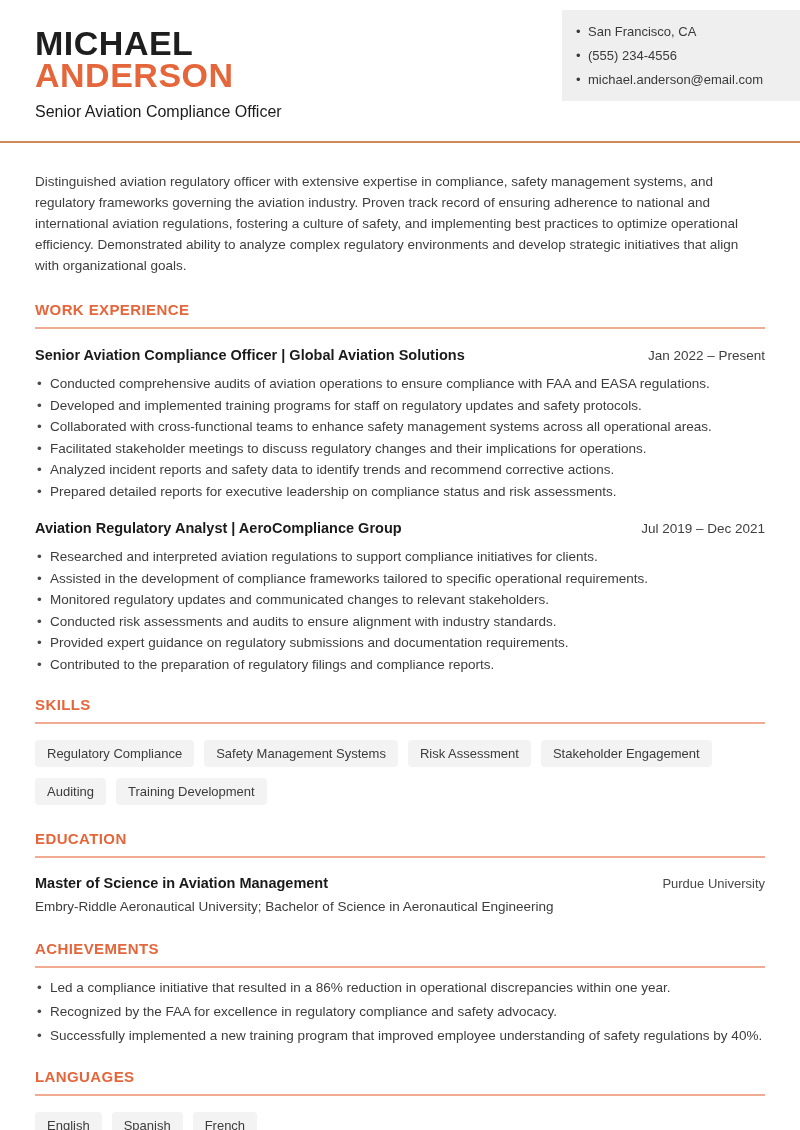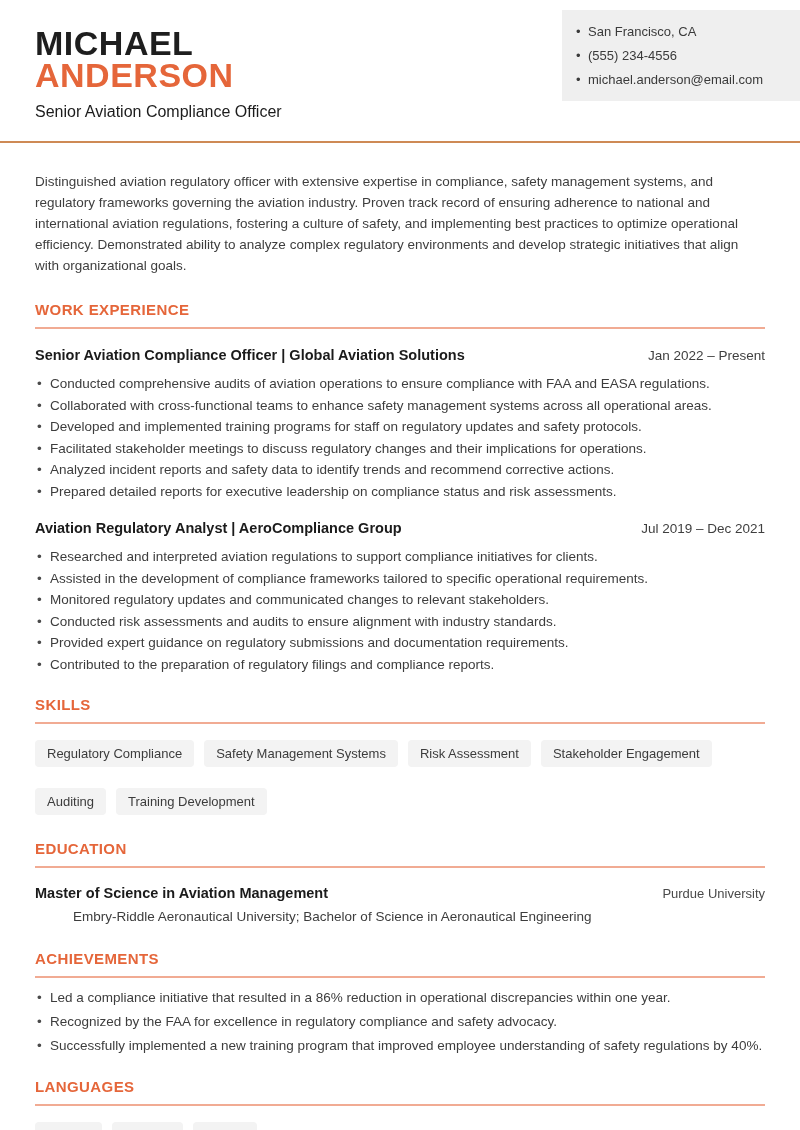--- a/index.html
+++ b/index.html
@@ -111,21 +111,21 @@
     left: 2px;
     top: 0;
     color: #4a4a4a;
   }
   .achievement-list .bullet-item { margin-bottom: 10.5px; }
   
   .tag-row {
     margin-top: 16px;
     display: flex;
     flex-wrap: wrap;
-    gap: 21px 10px;
+    gap: 11px 10px;
   }
   .tag {
     background: #f3f3f3;
     border-radius: 4px;
     padding: 7px 12px;
     font-size: 13px;
     color: #3c3c3c;
     line-height: 13px;
     white-space: nowrap;
   }
@@ -146,21 +146,20 @@
     font-size: 13px;
     color: #4a4a4a;
     white-space: nowrap;
     line-height: 17px;
   }
   .edu-details {
     margin-top: 7px;
     font-size: 13.5px;
     color: #3d3d3d;
     line-height: 16px;
-    margin-left: 38px;
   }
 </style>
 </head>
 <body>
 
 <div class="resume">
 
   <div class="contact-box">
     <div class="contact-item">San Francisco, CA</div>
     <div class="contact-item">(555) 234-4556</div>
@@ -183,22 +182,22 @@
       <div class="section-title">WORK EXPERIENCE</div>
       <div class="section-rule"></div>
 
       <div class="job">
         <div class="job-head">
           <div class="job-title">Senior Aviation Compliance Officer | Global Aviation Solutions</div>
           <div class="job-dates">Jan 2022 – Present</div>
         </div>
         <ul class="bullet-list">
           <li class="bullet-item">Conducted comprehensive audits of aviation operations to ensure compliance with FAA and EASA regulations.</li>
+          <li class="bullet-item">Developed and implemented training programs for staff on regulatory updates and safety protocols.</li>
           <li class="bullet-item">Collaborated with cross-functional teams to enhance safety management systems across all operational areas.</li>
-          <li class="bullet-item">Developed and implemented training programs for staff on regulatory updates and safety protocols.</li>
           <li class="bullet-item">Facilitated stakeholder meetings to discuss regulatory changes and their implications for operations.</li>
           <li class="bullet-item">Analyzed incident reports and safety data to identify trends and recommend corrective actions.</li>
           <li class="bullet-item">Prepared detailed reports for executive leadership on compliance status and risk assessments.</li>
         </ul>
       </div>
 
       <div class="job">
         <div class="job-head">
           <div class="job-title">Aviation Regulatory Analyst | AeroCompliance Group</div>
           <div class="job-dates">Jul 2019 – Dec 2021</div>

